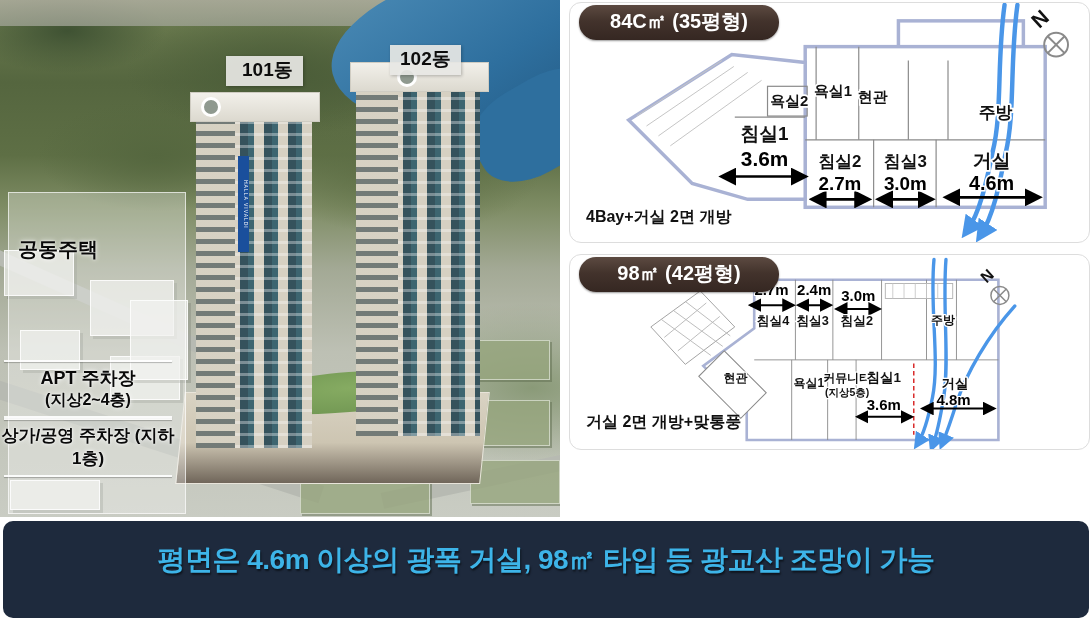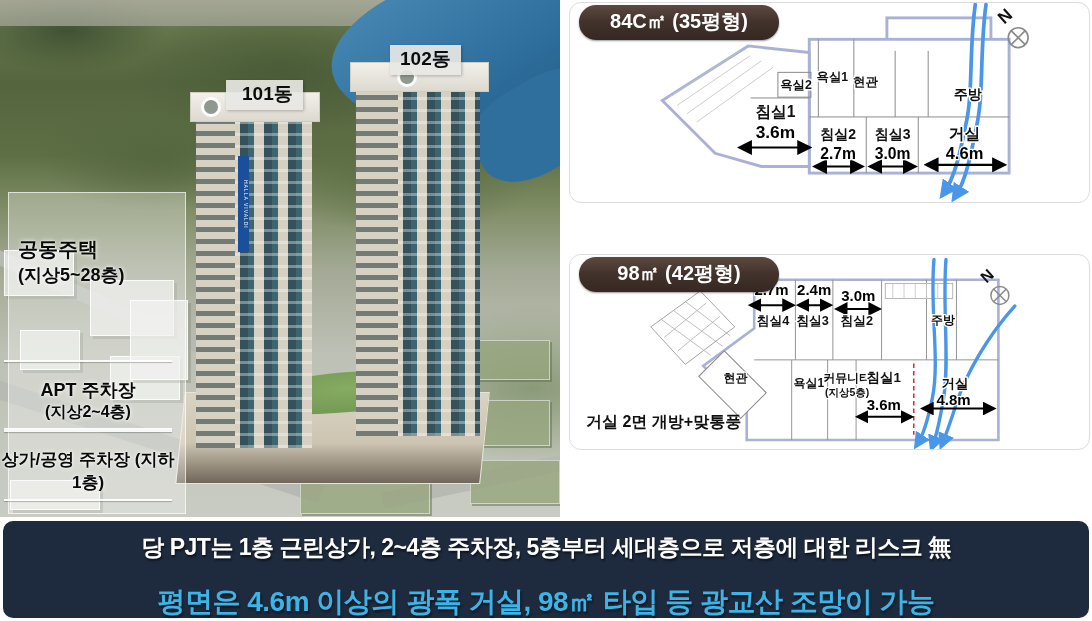--- a/index.html
+++ b/index.html
@@ -33,26 +33,26 @@
   .crown{position:absolute;left:-6px;top:-26px;width:112%;height:30px;background:linear-gradient(180deg,#f2f0ea,#dcd9cf);border:1px solid #cfccc2;}
   .helipad{position:absolute;left:10px;top:4px;width:20px;height:20px;border-radius:50%;border:3px solid #fff;background:#8f998f;}
   .sign-strip{position:absolute;left:36%;top:38px;width:11px;height:96px;background:#1a4f9c;color:#fff;font-size:5px;letter-spacing:1px;writing-mode:vertical-rl;text-align:center;overflow:hidden;}
   .bldg-tag{position:absolute;background:rgba(231,231,228,0.92);color:#0d0d0d;font-weight:700;font-size:19px;padding:1px 10px 3px;box-shadow:1px 1px 3px rgba(0,0,0,0.25);white-space:nowrap;}
   .zone-label{position:absolute;left:18px;top:236px;width:160px;color:#0a0a0a;font-weight:800;text-shadow:0 0 5px rgba(255,255,255,0.9),0 0 2px rgba(255,255,255,0.9);}
   .zone-label .t{font-size:20px;}
   .zone-label .s{font-size:18px;}
   .legend{position:absolute;left:0;top:360px;width:176px;color:#0a0a0a;font-weight:800;text-shadow:0 0 5px rgba(255,255,255,0.95),0 0 2px rgba(255,255,255,0.95);}
   .legend .sep{height:2px;background:rgba(255,255,255,0.9);box-shadow:0 1px 1px rgba(0,0,0,0.25);margin:0 4px;}
   .legend .row{text-align:center;padding:4px 0 5px;}
-  .legend .row .t{font-size:18px;margin-top:12px;}
+  .legend .row .t{font-size:18px;}
   .legend .row .s{font-size:16px;}
 
   
   .plan-panel{position:absolute;left:569px;width:521px;background:#fff;border:1px solid #ddd;border-radius:12px;}
-  #plan1{top:2px;height:201px;}
+  #plan1{top:2px;height:241px;}
   #plan2{top:254px;height:196px;}
   .plan-badge{position:absolute;left:9px;top:2px;min-width:200px;text-align:center;background:linear-gradient(180deg,#5c4a41 0%,#43332c 45%,#352722 100%);color:#fff;font-weight:800;font-size:20px;padding:3px 20px 5px;border-radius:17px;box-shadow:0 1px 2px rgba(0,0,0,0.4);z-index:5;}
   .plan-caption{position:absolute;left:16px;color:#111;font-weight:700;font-size:16px;z-index:5;}
   #plan1 .plan-caption{bottom:14px;}
   #plan2 .plan-caption{bottom:16px;}
   .plan-svg{position:absolute;left:0;top:0;width:100%;height:100%;}
   .plantxt{paint-order:stroke;stroke:#fff;stroke-width:3.5px;fill:#111;font-weight:800;text-anchor:middle;}
   .dimtxt{paint-order:stroke;stroke:#fff;stroke-width:3px;fill:#000;font-weight:800;text-anchor:middle;}
   .northN{font-weight:800;font-size:21px;fill:#111;}
 
@@ -105,26 +105,25 @@
     <div class="tower" style="left:356px;top:88px;width:124px;height:348px;">
       <div class="crown">
           <div class="helipad" style="left:46px;"></div>
         </div>
       <div class="face-l"></div>
       <div class="face-r"></div>
     </div>
 
     <div class="glass-overlay"></div>
 
-    <div class="bldg-tag" style="left:226px;top:80px;padding-left:16px;">101동</div>
+    <div class="bldg-tag" style="left:226px;top:56px;padding-left:16px;">101동</div>
     <div class="bldg-tag" style="left:390px;top:45px;">102동</div>
 
     <div class="zone-label">
       <div class="t">공동주택</div>
-      <div class="s">(지상5~28층)</div>
     </div>
 
     <div class="legend">
       <div class="sep"></div>
       <div class="row">
         <div class="t">APT 주차장</div>
         <div class="s">(지상2~4층)</div>
       </div>
       <div class="sep"></div>
       <div class="sep"></div>
@@ -193,20 +192,21 @@
       <text class="dimtxt" x="337" y="189" font-size="19">3.0m</text>
       <text class="plantxt" x="424" y="165" font-size="19">거실</text>
       <text class="dimtxt" x="424" y="189" font-size="20">4.6m</text>
 
       <g>
         <text class="northN" x="468" y="28" transform="rotate(-42 468 22)">N</text>
         <circle cx="489" cy="42" r="12" fill="none" stroke="#8a8a8a" stroke-width="2"></circle>
         <path d="M480.5,33.5 L497.5,50.5 M497.5,33.5 L480.5,50.5" stroke="#8a8a8a" stroke-width="2"></path>
       </g>
     </svg>
+    <div class="plan-caption">4Bay+거실 2면 개방</div>
   </div>
 
   <div class="plan-panel" id="plan2">
     <div class="plan-badge">98㎡ (42평형)</div>
     <svg class="plan-svg" viewBox="0 0 521 259">
       <defs>
         <marker id="ah2" viewBox="0 0 10 10" refX="8" refY="5" markerWidth="7" markerHeight="7" orient="auto-start-reverse">
             <path d="M0,0 L10,5 L0,10 Z" fill="#000"></path>
           </marker>
         <marker id="fh2" viewBox="0 0 10 10" refX="6" refY="5" markerWidth="5" markerHeight="5" orient="auto">
@@ -274,17 +274,16 @@
       <g>
         <text class="northN" x="466" y="40" transform="rotate(-42 466 34)">N</text>
         <circle cx="488" cy="54" r="12" fill="none" stroke="#8a8a8a" stroke-width="2"></circle>
         <path d="M479.5,45.5 L496.5,62.5 M496.5,45.5 L479.5,62.5" stroke="#8a8a8a" stroke-width="2"></path>
       </g>
     </svg>
     <div class="plan-caption">거실 2면 개방+맞통풍</div>
   </div>
 
   <div class="banner">
-    <div class="l1">당 PJT는 1층 근린상가, 2~4층 주차장, 5층부터 세대층으로 저층에 대한 리스크 無</div>
     <div class="l2">평면은 4.6m 이상의 광폭 거실, 98㎡ 타입 등 광교산 조망이 가능</div>
   </div>
 
 </div>
 
 </body></html>

